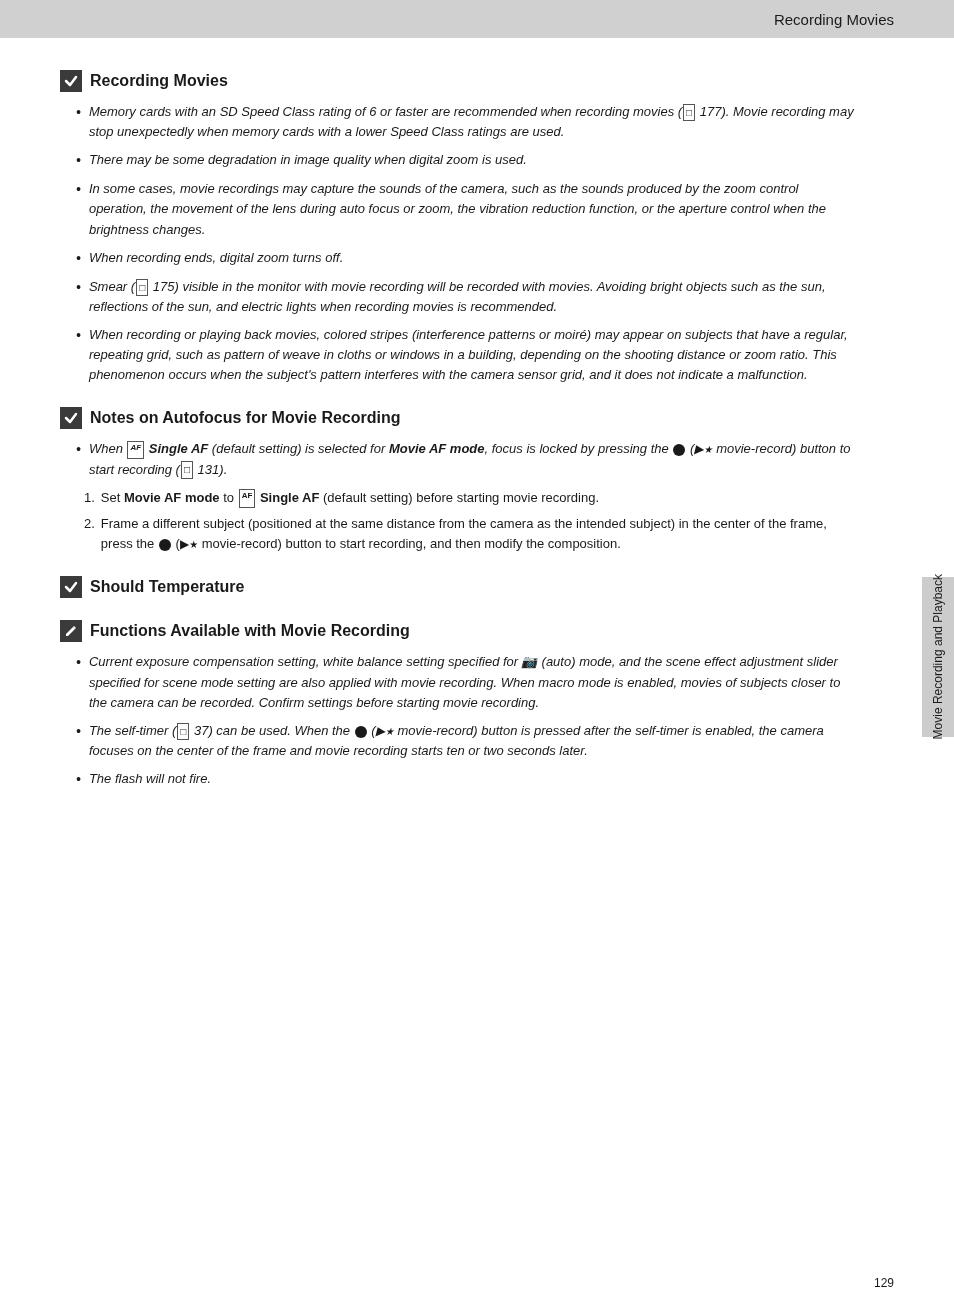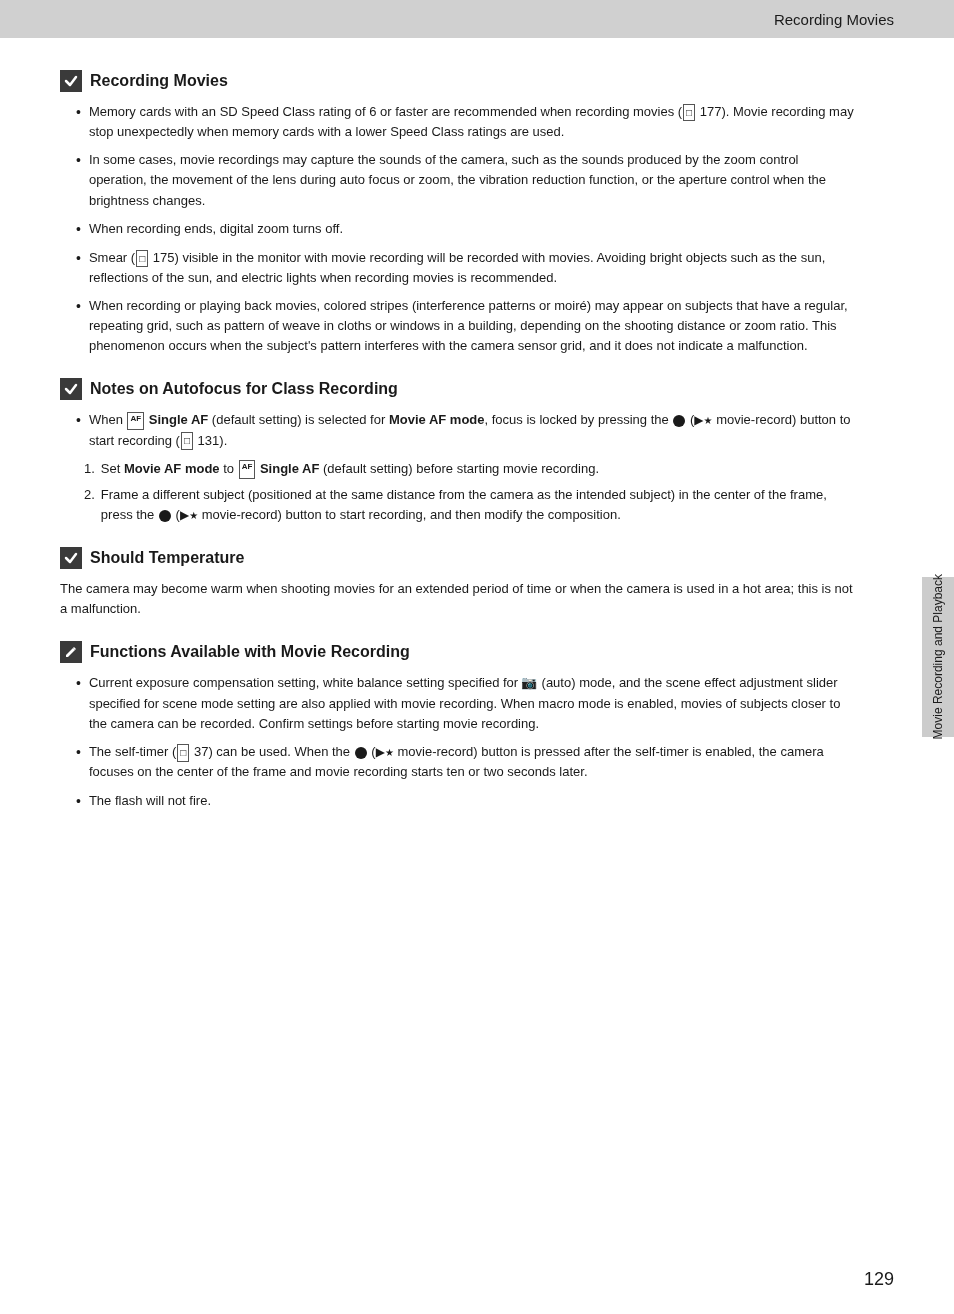--- a/index.html
+++ b/index.html
@@ -57,20 +57,21 @@
     }
     .section-title {
       font-size: 16px;
       font-weight: bold;
       color: #1a1a1a;
     }
     .bullet-list {
       list-style: none;
       padding: 0;
       margin: 0;
+      font-style: italic;
     }
     .bullet-list li {
       display: flex;
       align-items: flex-start;
       margin-bottom: 8px;
       line-height: 1.5;
       padding-left: 16px;
     }
     .bullet-list li::before {
       content: '•';
@@ -99,21 +100,21 @@
       flex-shrink: 0;
     }
     .camera-temp-text {
       line-height: 1.55;
       margin-bottom: 8px;
     }
     .page-footer {
       position: absolute;
       bottom: 24px;
       right: 60px;
-      font-size: 18px;
+      font-size: 12px;
       color: #1a1a1a;
     }
     .sidebar-tab {
       position: absolute;
       right: 0;
       top: 50%;
       transform: translateY(-50%);
       background: #cccccc;
       width: 32px;
       height: 160px;
@@ -164,20 +165,23 @@
             <polyline points="2,7 6,11 12,3" stroke="white" stroke-width="2.5" fill="none" stroke-linecap="round" stroke-linejoin="round"></polyline>
           </svg>
       </div>
       <span class="section-title">Recording Movies</span>
     </div>
     <ul class="bullet-list">
       <li>
         <span class="bullet-text">Memory cards with an SD Speed Class rating of 6 or faster are recommended when recording movies (<span class="book-ref">□</span> 177). Movie recording may stop unexpectedly when memory cards with a lower Speed Class ratings are used.</span>
       </li>
       <li>
+        <span class="bullet-text">There may be some degradation in image quality when digital zoom is used.</span>
+      </li>
+      <li>
         <span class="bullet-text">In some cases, movie recordings may capture the sounds of the camera, such as the sounds produced by the zoom control operation, the movement of the lens during auto focus or zoom, the vibration reduction function, or the aperture control when the brightness changes.</span>
       </li>
       <li>
         <span class="bullet-text">When recording ends, digital zoom turns off.</span>
       </li>
       <li>
         <span class="bullet-text">Smear (<span class="book-ref">□</span> 175) visible in the monitor with movie recording will be recorded with movies. Avoiding bright objects such as the sun, reflections of the sun, and electric lights when recording movies is recommended.</span>
       </li>
       <li>
         <span class="bullet-text">When recording or playing back movies, colored stripes (interference patterns or moiré) may appear on subjects that have a regular, repeating grid, such as pattern of weave in cloths or windows in a building, depending on the shooting distance or zoom ratio. This phenomenon occurs when the subject's pattern interferes with the camera sensor grid, and it does not indicate a malfunction.</span>
@@ -185,21 +189,21 @@
     </ul>
   </div>
 
   <div class="section">
     <div class="section-heading">
       <div class="section-icon">
         <svg viewBox="0 0 14 14">
             <polyline points="2,7 6,11 12,3" stroke="white" stroke-width="2.5" fill="none" stroke-linecap="round" stroke-linejoin="round"></polyline>
           </svg>
       </div>
-      <span class="section-title">Notes on Autofocus for Class Recording</span>
+      <span class="section-title">Notes on Autofocus for Movie Recording</span>
     </div>
     <ul class="bullet-list">
       <li>
         <span class="bullet-text">When <span style="display:inline-block;border:1px solid #555;padding:0 2px;font-size:10px;vertical-align:middle;margin:0 1px;"><span style="font-size:8px;vertical-align:super;font-weight:bold;">AF</span></span> <span class="bold">Single AF</span> (default setting) is selected for <span class="bold">Movie AF mode</span>, focus is locked by pressing the <span class="circle-icon"></span> (<span style="font-size:12px;vertical-align:middle;">▶</span><span style="font-size:10px;vertical-align:middle;">★</span> movie-record) button to start recording (<span class="book-ref">□</span> 131).</span>
       </li>
     </ul>
     <ol class="numbered-list">
       <li>
         <span class="num">1.</span>
         <span class="bullet-text">Set <span class="bold">Movie AF mode</span> to <span style="display:inline-block;border:1px solid #555;padding:0 2px;font-size:10px;vertical-align:middle;margin:0 1px;"><span style="font-size:8px;vertical-align:super;font-weight:bold;">AF</span></span> <span class="bold">Single AF</span> (default setting) before starting movie recording.</span>
@@ -213,21 +217,20 @@
 
   <div class="section">
     <div class="section-heading">
       <div class="section-icon">
         <svg viewBox="0 0 14 14">
             <polyline points="2,7 6,11 12,3" stroke="white" stroke-width="2.5" fill="none" stroke-linecap="round" stroke-linejoin="round"></polyline>
           </svg>
       </div>
       <span class="section-title">Should Temperature</span>
     </div>
-    <p class="camera-temp-text">The camera may become warm when shooting movies for an extended period of time or when the camera is used in a hot area; this is not a malfunction.</p>
   </div>
 
   <div class="section">
     <div class="section-heading">
       <div class="section-icon section-icon-edit">
         <svg viewBox="0 0 14 14" fill="white">
           <path d="M2 10 L9 3 L11 5 L4 12 L2 12 Z"></path>
           <path d="M9 3 L10 2 L12 4 L11 5 Z"></path>
         </svg>
       </div>

